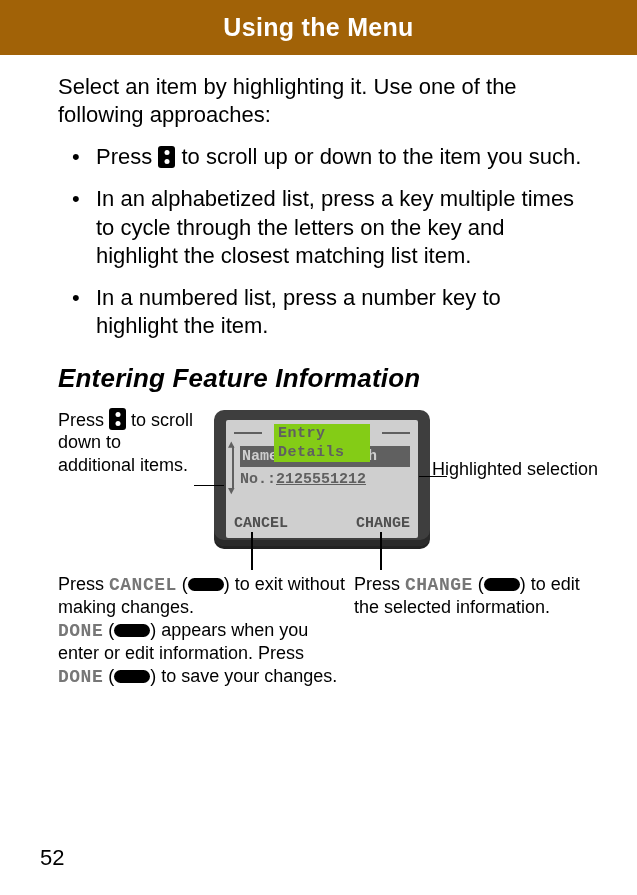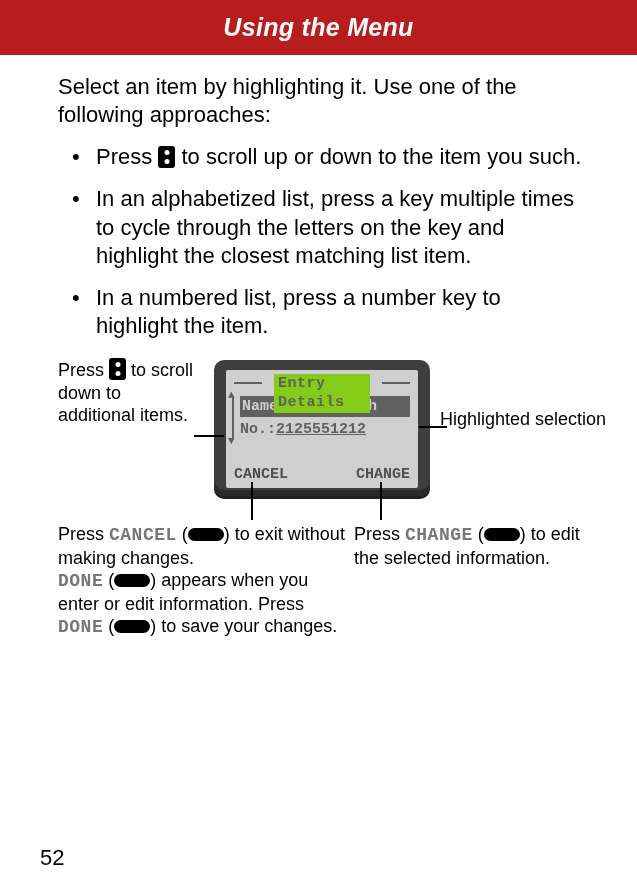--- a/index.html
+++ b/index.html
@@ -6,23 +6,22 @@
   body {
     margin: 0;
     width: 637px;
     height: 895px;
     background: #fff;
     font-family: "Myriad Pro", "Segoe UI", Arial, sans-serif;
     color: #000;
     position: relative;
   }
   .header {
-    background: #b91c1c;
+    background: #a16207;
     color: #fff;
-    font-style: italic;
     font-weight: 700;
     text-align: center;
     font-size: 25px;
     padding: 13px 0 13px 0;
     letter-spacing: 0.3px;
   }
   .body {
     padding: 18px 55px 0 58px;
     font-size: 22px;
     line-height: 1.28;
@@ -69,21 +68,21 @@
     position: relative;
     height: 330px;
     margin-left: -18px;
   }
   .note {
     position: absolute;
     font-size: 18px;
     line-height: 1.25;
   }
   .note-scroll { left: 18px; top: 0; width: 145px; }
-  .note-highlight { left: 400px; top: 50px; width: 170px; }
+  .note-highlight { left: 392px; top: 50px; width: 170px; }
   .note-cancel { left: 18px; top: 165px; width: 295px; }
   .note-change { left: 314px; top: 165px; width: 245px; }
 
   .softkey-label {
     font-family: "Courier New", monospace;
     font-weight: 700;
     color: #777;
     letter-spacing: 0.5px;
   }
   .soft-icon {
@@ -213,20 +212,21 @@
   <p class="intro">Select an item by highlighting it. Use one of the following approaches:</p>
 
   <ul class="bullets">
     <li>
       <span>Press </span><span class="nav-icon"></span><span> to scroll up or down to the item you such.</span>
     </li>
     <li>In an alphabetized list, press a key multiple times to cycle through the letters on the key and highlight the closest matching list item.</li>
     <li>In a numbered list, press a number key to highlight the item.</li>
   </ul>
 
+  <h2 class="section">Entering Feature Information</h2>
 
 
   <div class="figure-area">
 
     <div class="note note-scroll">
       <span>Press </span><span class="nav-icon"></span><span> to scroll down to additional items.</span>
     </div>
 
     <div class="note note-highlight">Highlighted selection</div>
 

